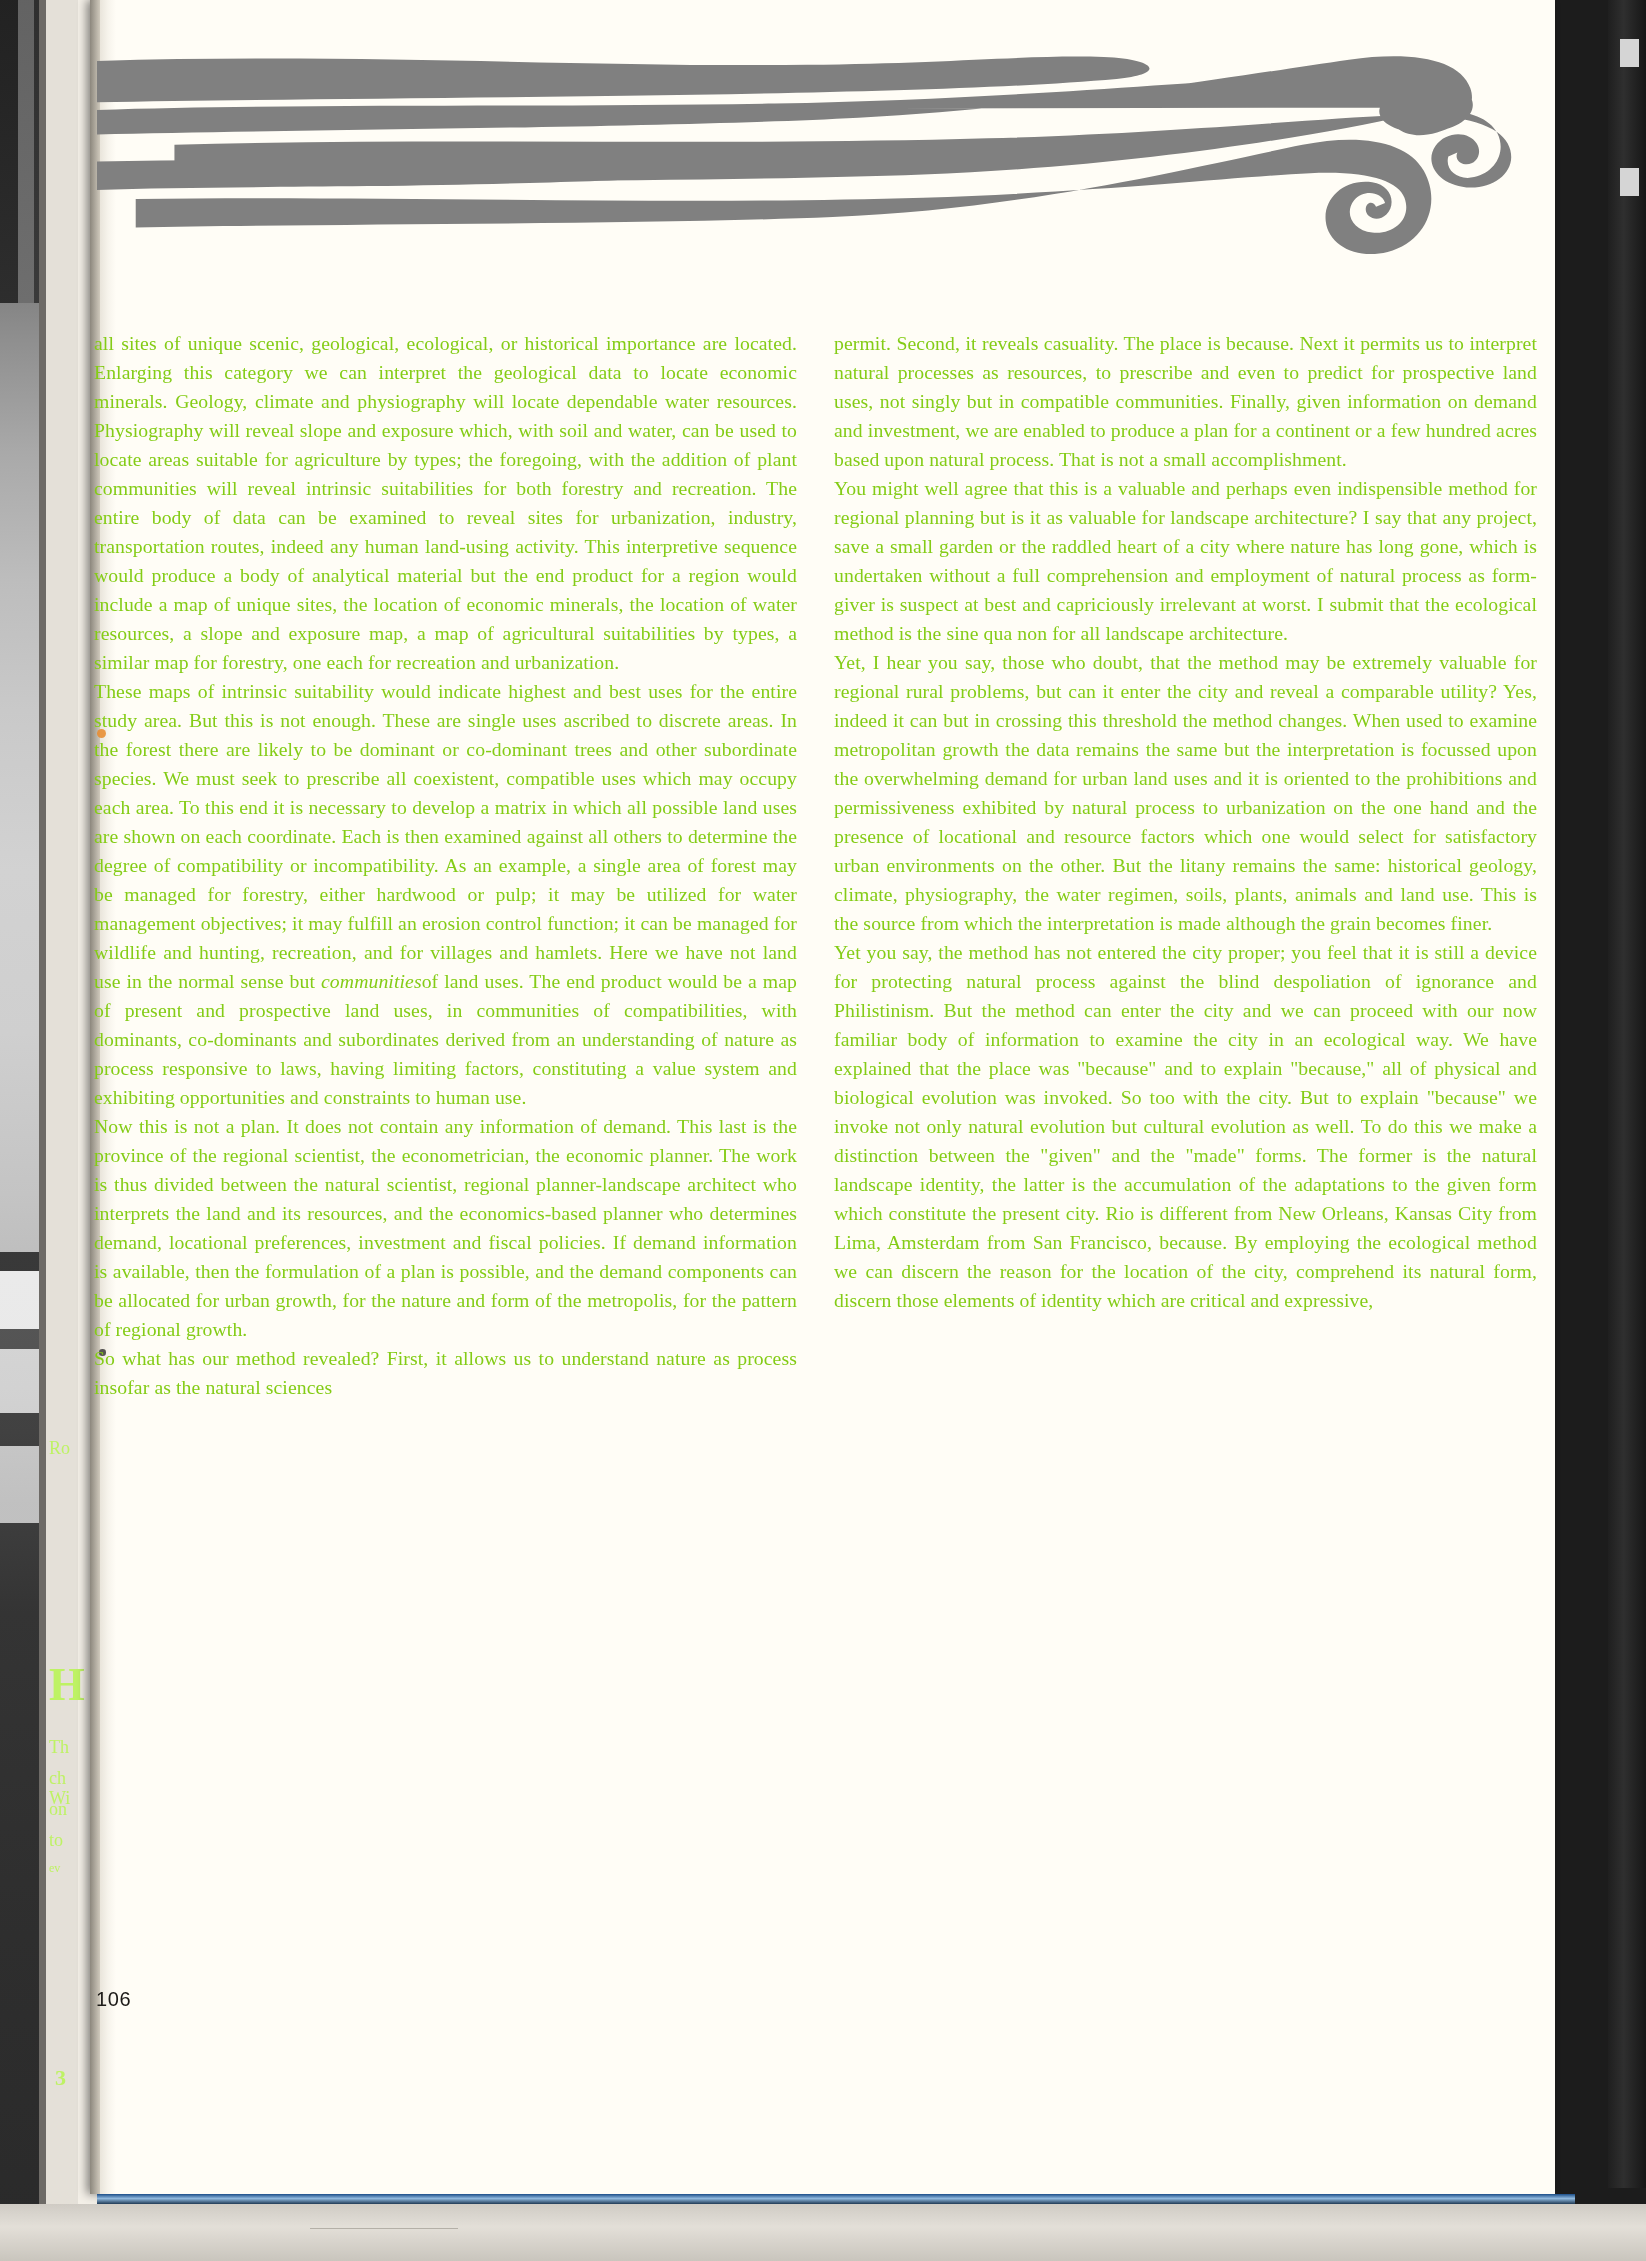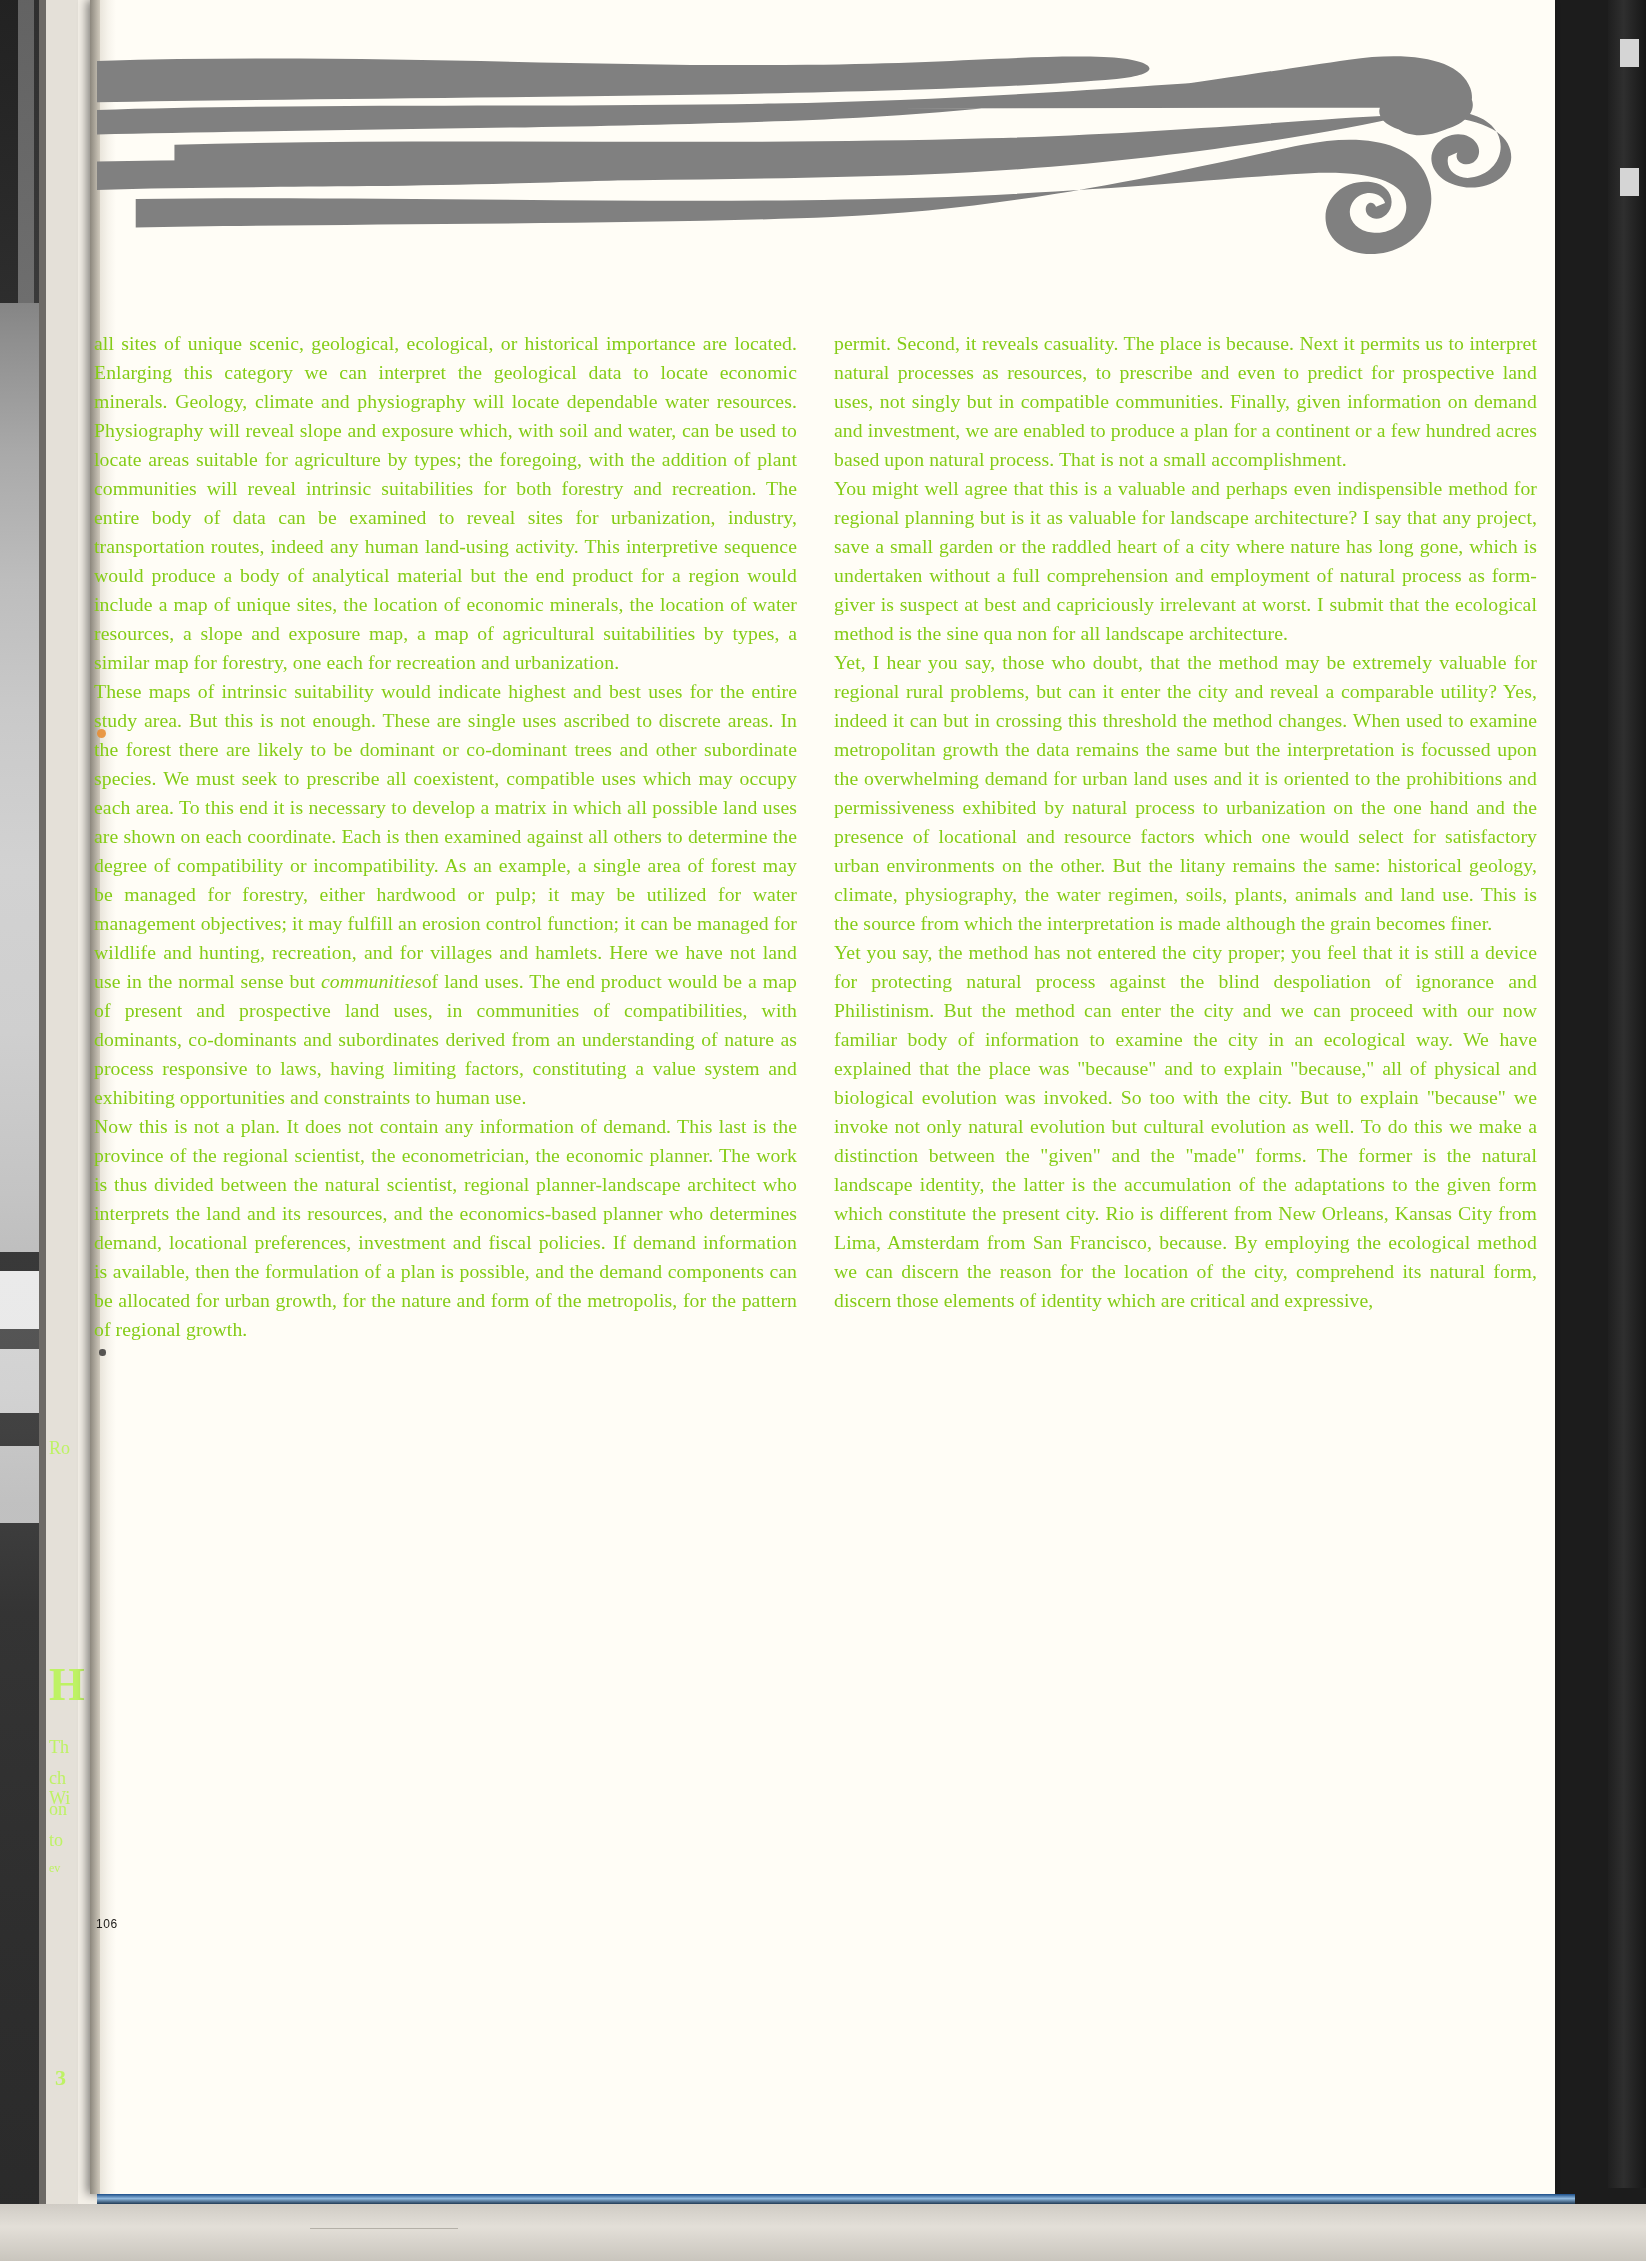--- a/index.html
+++ b/index.html
@@ -131,22 +131,22 @@
     color: #84cc16;
     font-family: "Liberation Serif", serif;
     letter-spacing: 0.1px;
   }
   .col p + p { margin-top: 0px; }
   em { font-style: italic; font-family: Liberation Serif, serif; }
 
   .folio {
     position: absolute;
     left: 96px;
-    top: 1917px;
-    font-size: 12px;
+    top: 1988px;
+    font-size: 20px;
     font-family: "Liberation Sans", sans-serif;
     color: #1c1a17;
     letter-spacing: 0.6px;
   }
 
   
   .book-bottom {
     position: absolute;
     left: 97px; top: 2194px;
     width: 1478px; height: 10.3px;
@@ -212,20 +212,21 @@
       <path d="M0,176 C260,170 540,180 760,174 C900,170 960,156 1000,158 C1050,160 1056,182 1010,190 C940,202 700,210 420,214 C240,216 110,216 0,220 Z"></path>
     </g>
   </svg>
 </div>
 
 <div class="cols">
   <div class="col">
     <p>all sites of unique scenic, geological, ecological, or historical importance are located. Enlarging this category we can interpret the geological data to locate economic minerals. Geology, climate and physiography will locate dependable water resources. Physiography will reveal slope and exposure which, with soil and water, can be used to locate areas suitable for agriculture by types; the foregoing, with the addition of plant communities will reveal intrinsic suitabilities for both forestry and recreation. The entire body of data can be examined to reveal sites for urbanization, industry, transportation routes, indeed any human land-using activity. This interpretive sequence would produce a body of analytical material but the end product for a region would include a map of unique sites, the location of economic minerals, the location of water resources, a slope and exposure map, a map of agricultural suitabilities by types, a similar map for forestry, one each for recreation and urbanization.</p>
     <p><span>These maps of intrinsic suitability would indicate highest and best uses for the entire study area. But this is not enough. These are single uses ascribed to discrete areas. In the forest there are likely to be dominant or co-dominant trees and other subordinate species. We must seek to prescribe all coexistent, compatible uses which may occupy each area. To this end it is necessary to develop a matrix in which all possible land uses are shown on each coordinate. Each is then examined against all others to determine the degree of compatibility or incompatibility. As an example, a single area of forest may be managed for forestry, either hardwood or pulp; it may be utilized for water management objectives; it may fulfill an erosion control function; it can be managed for wildlife and hunting, recreation, and for villages and hamlets. Here we have not land use in the normal sense but </span><em>communities</em><span>of land uses. The end product would be a map of present and prospective land uses, in communities of compatibilities, with dominants, co-dominants and subordinates derived from an understanding of nature as process responsive to laws, having limiting factors, constituting a value system and exhibiting opportunities and constraints to human use.</span></p>
     <p>Now this is not a plan. It does not contain any information of demand. This last is the province of the regional scientist, the econometrician, the economic planner. The work is thus divided between the natural scientist, regional planner-landscape architect who interprets the land and its resources, and the economics-based planner who determines demand, locational preferences, investment and fiscal policies. If demand information is available, then the formulation of a plan is possible, and the demand components can be allocated for urban growth, for the nature and form of the metropolis, for the pattern of regional growth.</p>
+    <p>So what has our method revealed? First, it allows us to understand nature as process insofar as the natural sciences</p>
   </div>
   <div class="col">
     <p>permit. Second, it reveals casuality. The place is because. Next it permits us to interpret natural processes as resources, to prescribe and even to predict for prospective land uses, not singly but in compatible communities. Finally, given information on demand and investment, we are enabled to produce a plan for a continent or a few hundred acres based upon natural process. That is not a small accomplishment.</p>
     <p>You might well agree that this is a valuable and perhaps even indispensible method for regional planning but is it as valuable for landscape architecture? I say that any project, save a small garden or the raddled heart of a city where nature has long gone, which is undertaken without a full comprehension and employment of natural process as form-giver is suspect at best and capriciously irrelevant at worst. I submit that the ecological method is the sine qua non for all landscape architecture.</p>
     <p>Yet, I hear you say, those who doubt, that the method may be extremely valuable for regional rural problems, but can it enter the city and reveal a comparable utility? Yes, indeed it can but in crossing this threshold the method changes. When used to examine metropolitan growth the data remains the same but the interpretation is focussed upon the overwhelming demand for urban land uses and it is oriented to the prohibitions and permissiveness exhibited by natural process to urbanization on the one hand and the presence of locational and resource factors which one would select for satisfactory urban environments on the other. But the litany remains the same: historical geology, climate, physiography, the water regimen, soils, plants, animals and land use. This is the source from which the interpretation is made although the grain becomes finer.</p>
     <p>Yet you say, the method has not entered the city proper; you feel that it is still a device for protecting natural process against the blind despoliation of ignorance and Philistinism. But the method can enter the city and we can proceed with our now familiar body of information to examine the city in an ecological way. We have explained that the place was "because" and to explain "because," all of physical and biological evolution was invoked. So too with the city. But to explain "because" we invoke not only natural evolution but cultural evolution as well. To do this we make a distinction between the "given" and the "made" forms. The former is the natural landscape identity, the latter is the accumulation of the adaptations to the given form which constitute the present city. Rio is different from New Orleans, Kansas City from Lima, Amsterdam from San Francisco, because. By employing the ecological method we can discern the reason for the location of the city, comprehend its natural form, discern those elements of identity which are critical and expressive,</p>
   </div>
 </div>
 
 <div class="folio">106</div>

